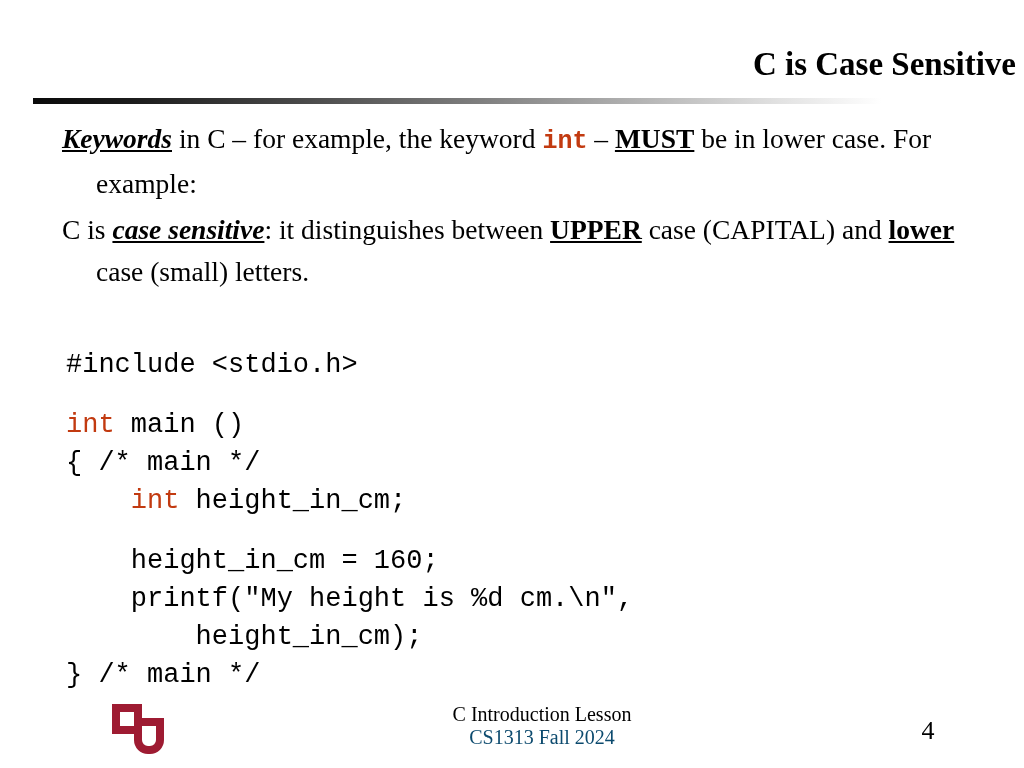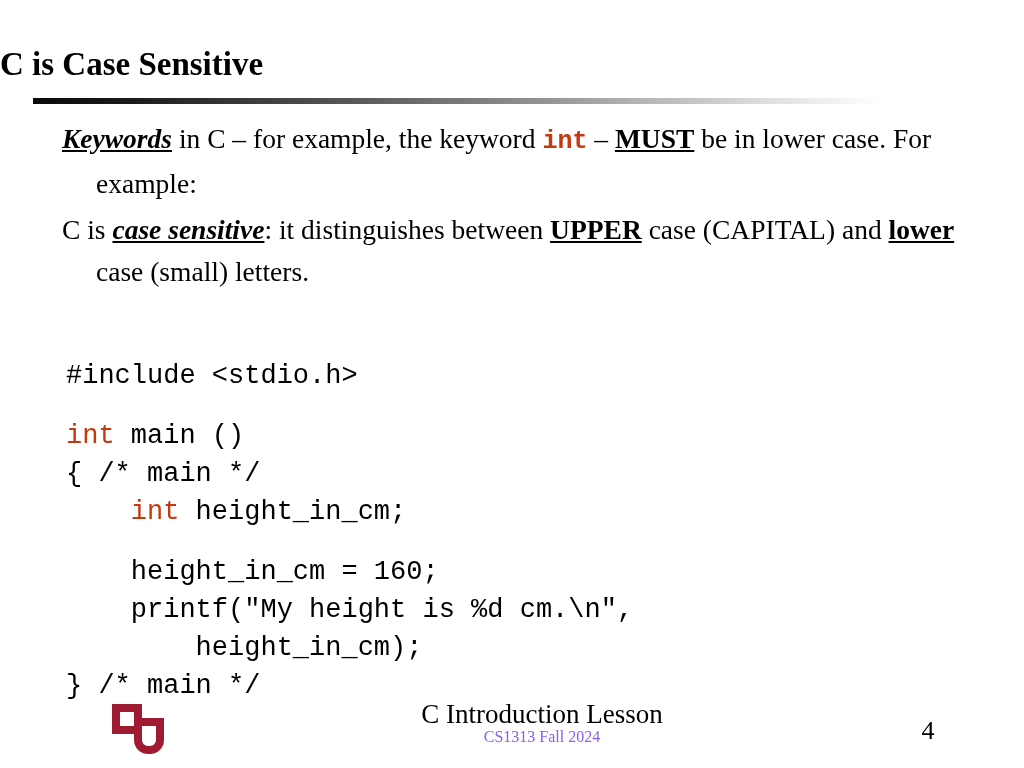--- a/index.html
+++ b/index.html
@@ -23,21 +23,21 @@
     height: 768px;
     box-sizing: border-box;
   }
 
   
   .title-area {
     position: absolute;
     left: 0;
     top: 46px;
     width: 1016px;
-    text-align: left;
+    text-align: right;
   }
   .slide-title {
     font-family: "Liberation Serif", "DejaVu Serif", serif;
     font-size: 33px;
     font-weight: bold;
     letter-spacing: 0px;
     line-height: 1.1;
     color: #000000;
     margin: 0;
   }
@@ -89,21 +89,21 @@
     font-family: "Liberation Mono", "DejaVu Sans Mono", monospace;
     font-weight: bold;
     font-size: 25px;
     color: #C23A10;
   }
 
   
   .code-area {
     position: absolute;
     left: 66px;
-    top: 357px;
+    top: 346px;
     font-family: "Liberation Mono", "DejaVu Sans Mono", monospace;
     font-size: 27px;
     line-height: 38px;
     color: #000000;
     white-space: pre;
   }
   .code-line {
     white-space: pre;
     min-height: 38px;
   }
@@ -124,28 +124,28 @@
     height: 58px;
   }
   .footer-center {
     position: absolute;
     left: 312px;
     top: 702px;
     width: 460px;
     text-align: center;
   }
   .footer-line1 {
-    font-size: 27px;
+    font-size: 20px;
     line-height: 25px;
     color: #000000;
   }
   .footer-line2 {
-    font-size: 16px;
+    font-size: 20px;
     line-height: 20px;
-    color: #8b5cf6;
+    color: #0c4a6e;
   }
   .slide-number {
     position: absolute;
     left: 900px;
     top: 716px;
     width: 56px;
     text-align: center;
     font-size: 26px;
     color: #000000;
   }

